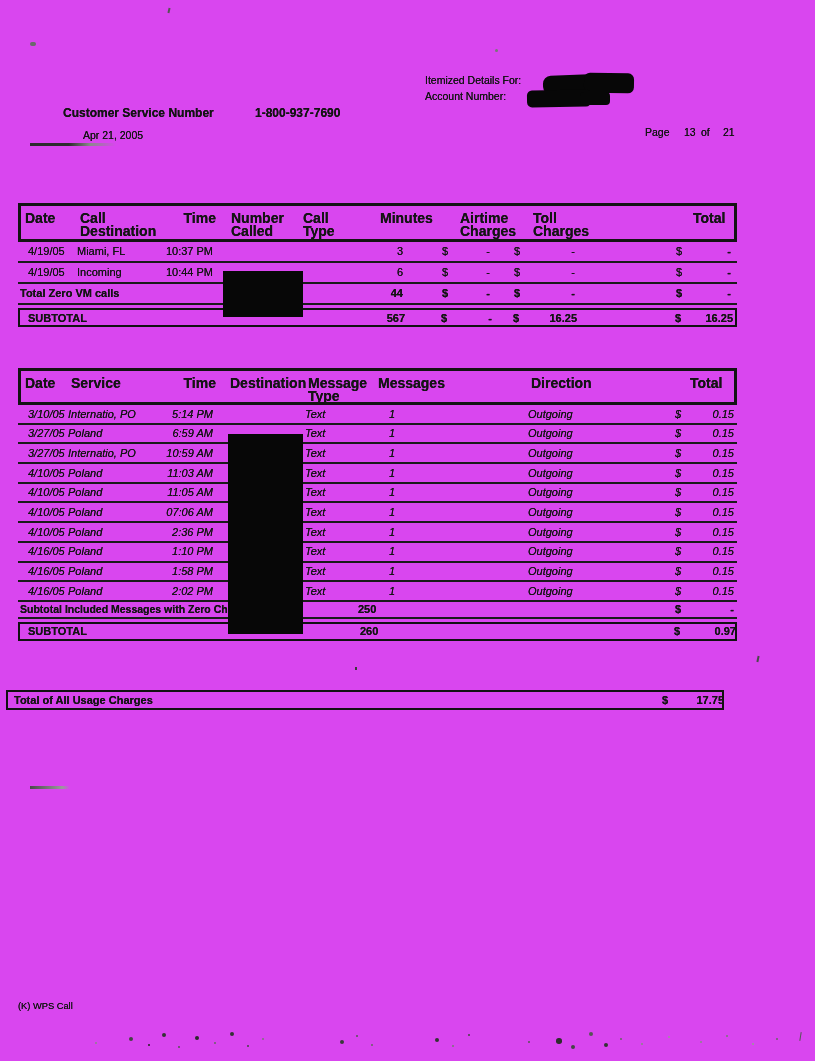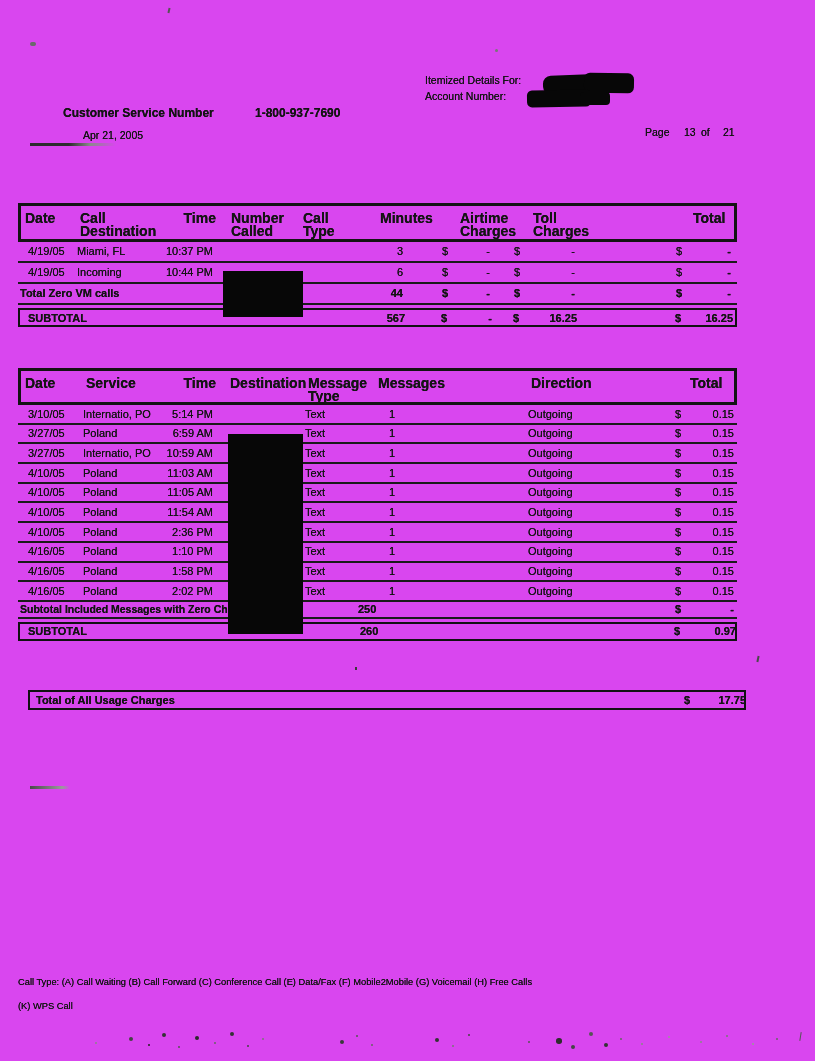--- a/index.html
+++ b/index.html
@@ -25,21 +25,21 @@
     font-style:italic; font-weight:bold; font-size:13.5px; letter-spacing:.2px;
   }
   .cols { position:relative; font-weight:bold; font-size:14px; }
   .cols-a { height:33px; }
   .cols-m { height:31px; }
   .cols span { position:absolute; white-space:nowrap; }
   .l1 { top:4px; } .l2 { top:17px; }
 
   .row { position:relative; border-bottom:2px solid #1a1a1a; }
   .row-a { height:19px; }          
-  .row-m { height:17.7px; }        
+  .row-m { height:17.7px;font-style:italic; }        
   .row-z { height:15px; }          
   .cell { position:absolute; font-size:11px; top:3px; white-space:nowrap; }
   .row-m .cell { top:2.5px; }
   .bold { font-weight:bold; }
 
   
   .a-date { left:10px;text-align:right; }
   .a-dest { left:59px; }
   .a-time { left:112px; width:83px; text-align:right; }
   .a-num  { left:210px; }
@@ -49,38 +49,38 @@
   .a-v1   { left:440px; width:32px; text-align:right; }
   .a-c2   { left:496px; }
   .a-v2   { left:510px; width:47px; text-align:right; }
   .a-c3   { left:658px; }
   .a-v3   { left:670px; width:43px; text-align:right; }
   .h-date { left:4px; }  .h-dest { left:59px; } .h-minutes { left:359px; }
   .h-air { left:439px; } .h-toll { left:512px; } .h-total-a { left:672px; }
 
   
   .m-date { left:10px; }
-  .m-srv  { left:65px; }
+  .m-srv  { left:50px; }
   .m-time { left:112px; width:83px; text-align:right; }
   .m-dst  { left:209px; }
   .m-typ  { left:287px; }
   .m-msg  { left:337px; width:40px; text-align:right; }
   .m-dir  { left:510px; }
   .m-c    { left:657px; }
   .m-v    { left:670px; width:46px; text-align:right; }
   .h-messages { left:357px; } .h-total-m { left:669px; }
 
   .subbox {
     position:relative; margin-top:3px; border:2.5px solid #111;
     height:15px;
   }
   .subbox .cell { top:1.5px; }
 
   .grandbox {
-    position:absolute; left:28px; top:690px; width:714px;
+    position:absolute; left:6px; top:690px; width:714px;
     border:2.5px solid #111; height:16px;
   }
   .grandbox .cell { top:2px; }
 
   
   .foot { font-size:9.3px; }
 
   
   .smudge1 { position:absolute; left:30px; top:143px; width:86px; height:3px;
     background:linear-gradient(to right,#2c2c2c 0 45%, #8a8a8a 70%, transparent); }
@@ -254,21 +254,21 @@
       <span class="cell m-time">11:05 AM</span>
       <span class="cell m-typ">Text</span>
       <span class="cell m-msg">1</span>
       <span class="cell m-dir">Outgoing</span>
       <span class="cell m-c">$</span>
       <span class="cell m-v">0.15</span>
     </div>
     <div class="row row-m">
       <span class="cell m-date">4/10/05</span>
       <span class="cell m-srv">Poland</span>
-      <span class="cell m-time">11:54 AM</span>
+      <span class="cell m-time">07:06 AM</span>
       <span class="cell m-typ">Text</span>
       <span class="cell m-msg">1</span>
       <span class="cell m-dir">Outgoing</span>
       <span class="cell m-c">$</span>
       <span class="cell m-v">0.15</span>
     </div>
     <div class="row row-m">
       <span class="cell m-date">4/10/05</span>
       <span class="cell m-srv">Poland</span>
       <span class="cell m-time">2:36 PM</span>
@@ -325,21 +325,20 @@
   </div>
 
   <div class="redact" style="left:228px; top:434px; width:75px; height:200px;"></div>
 
   <div class="grandbox">
     <span class="cell bold" style="left:6px;">Total of All Usage Charges</span>
     <span class="cell bold" style="left:654px;">$</span>
     <span class="cell bold" style="left:670px; width:46px; text-align:right;">17.75</span>
   </div>
 
-  <span class="abs foot" style="left:18px; top:977px;">Call Type: (A) Call Waiting (B) Call Forward (C) Conference Call (E) Data/Fax (F) Mobile2Mobile (G) Voicemail (H) Free Calls</span>
   <span class="abs foot" style="left:18px; top:1001px;">(K) WPS Call</span>
 
   <div class="smudge1"></div>
   <div class="smudge2"></div>
   <div class="spk1"></div>
   <div class="spk2"></div>
   <div class="spk3"></div>
   <div class="spk4"></div>
   <div class="spk5"></div>
   <div class="spk6"></div>

